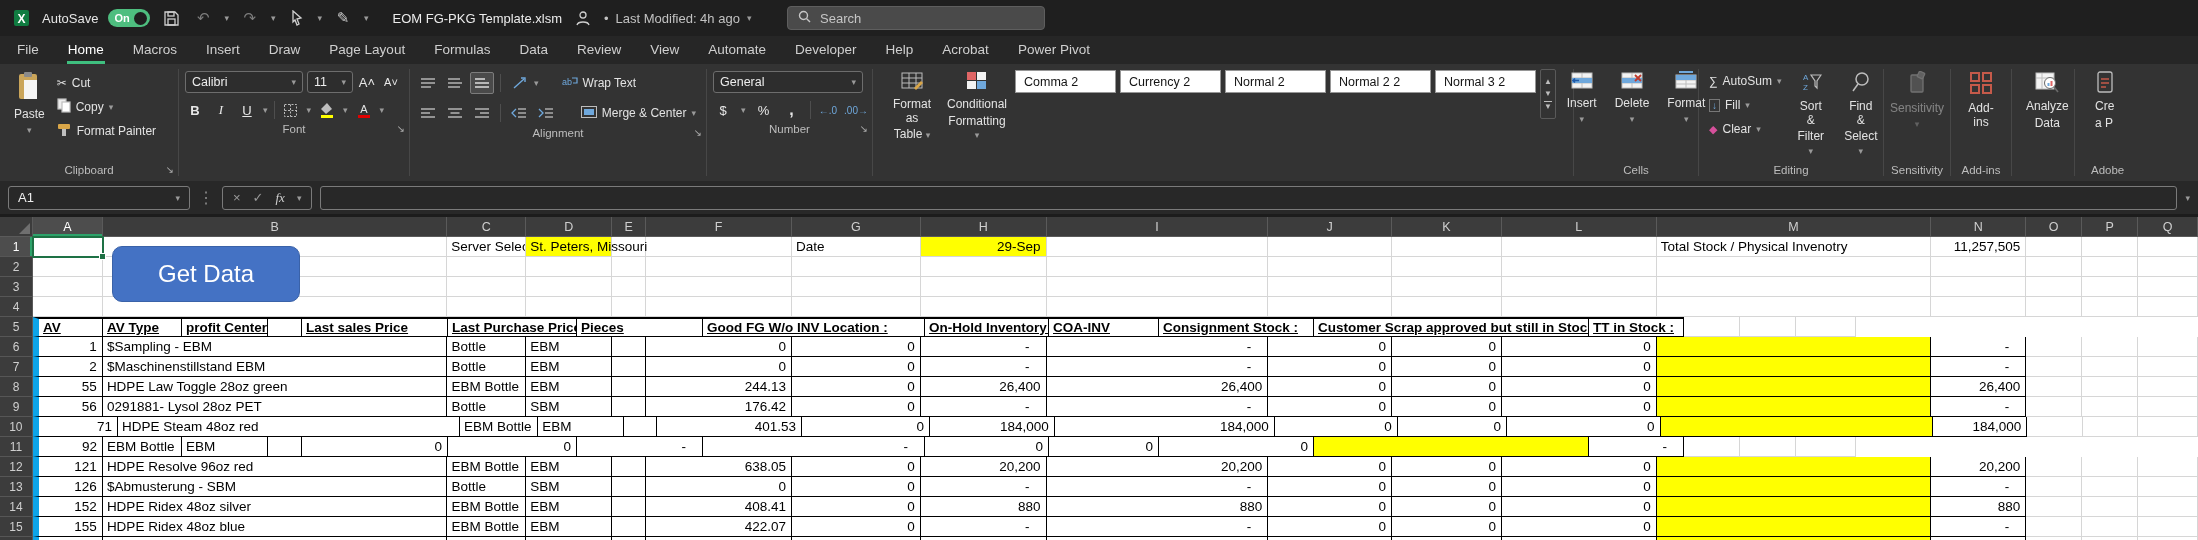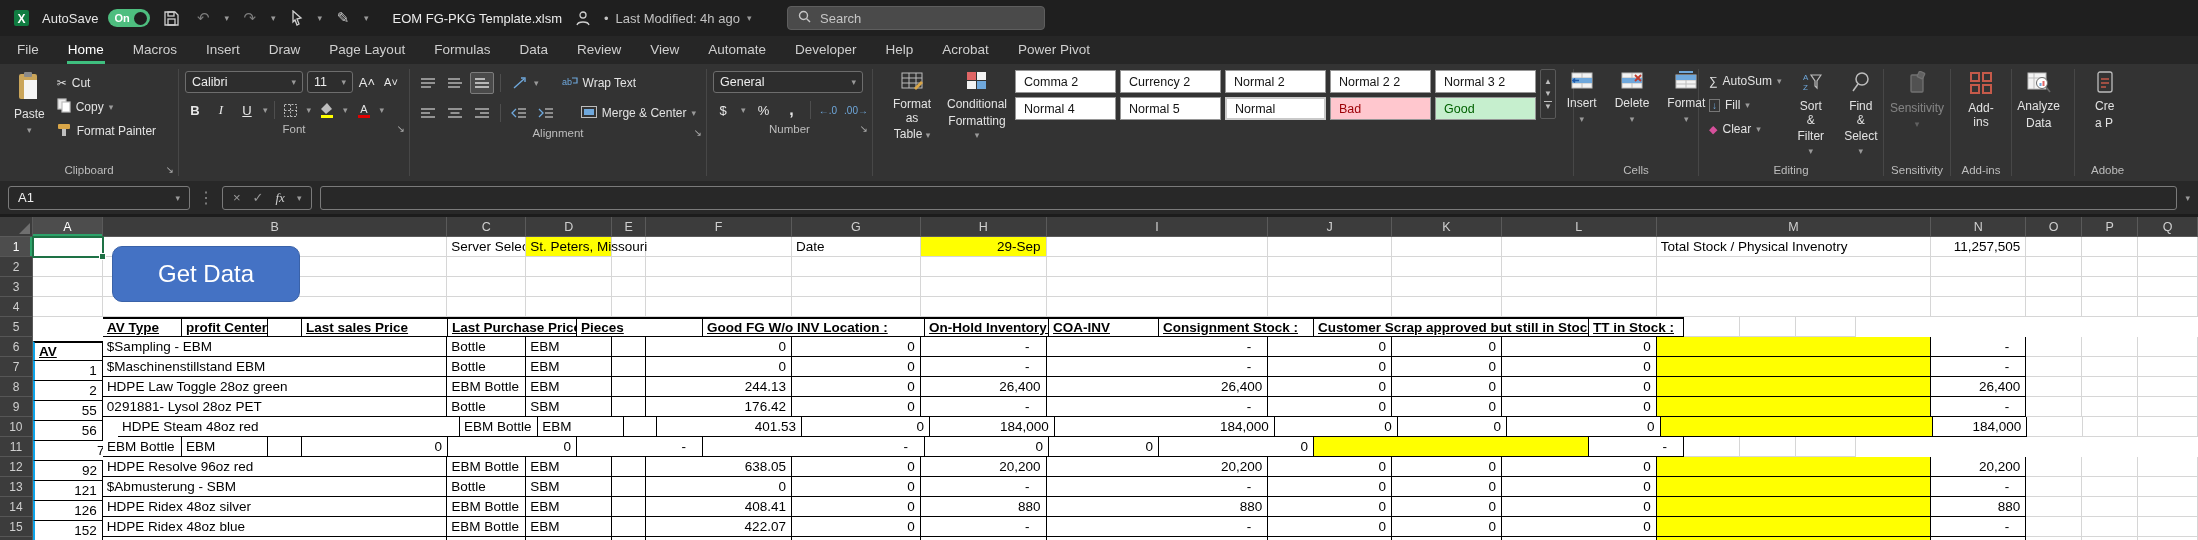--- a/index.html
+++ b/index.html
@@ -82,21 +82,21 @@
   .rh { width:33px; background:#3c3c3c; border-right:1px solid #5a5a5a; border-bottom:1px solid #565656;
      color:#cfcfcf; font-size:12px; display:flex; align-items:center; justify-content:center; }
   .rh.selrow { background:#4d4d4d; color:#fff; box-shadow: inset -2px 0 0 #2ea36b; }
   .cell { font-size:13.5px; color:#000; display:flex; align-items:center; padding:0 4px;
      white-space:nowrap; overflow:hidden; border-right:1px solid #d6d6d6; border-bottom:1px solid #d6d6d6; background:#fff; height:20px;}
   .cell.right { justify-content:flex-end; padding-right:5px; }
   .cell.dash  { justify-content:flex-end; padding-right:16px; }
   .cell.yellow { background:#FFFF00; }
   .cell.ovf { overflow:visible; position:relative; z-index:2; }
   .cell.tb { border-right:1px solid #000; border-bottom:1px solid #000; }
-  .cell.tbl { border-left:2px solid #0ea5e9;margin-top:24px; }
+  .cell.tbl { border-left:6px solid #0ea5e9; }
   .cell.tbt { border-top:2px solid #000; }
   .cell.th { font-weight:bold; text-decoration:underline; }
 
   .sel1 { position:absolute; left:32px; top:19px; width:72px; height:22px; border:2px solid #1E7145; z-index:3;}
   .sel1:after { content:""; position:absolute; right:-4px; bottom:-4px; width:5px; height:5px; background:#1E7145; border:1px solid #fff;}
   .getdata { position:absolute; left:112px; top:29px; width:188px; height:56px; background:#4472C4;
      border:1px solid #3a62a8; border-radius:10px; color:#fff; font-size:24px; display:flex;
      align-items:center; justify-content:center; z-index:3; }
   #arrows { position:absolute; inset:0; pointer-events:none; z-index:6; }
 </style>
@@ -422,27 +422,20 @@
         <span><span>Formatting</span> <span class="chev">▾</span></span>
       </div>
       <div class="gallery">
         <div class="grow-h" id="stylerow1">
             <span class="stylebox">Comma 2</span>
             <span class="stylebox">Currency 2</span>
             <span class="stylebox">Normal 2</span>
             <span class="stylebox">Normal 2 2</span>
             <span class="stylebox">Normal 3 2</span>
           </div>
-        <div class="grow-h" id="stylerow2">
-            <span class="stylebox">Normal 4</span>
-            <span class="stylebox">Normal 5</span>
-            <span class="stylebox selected">Normal</span>
-            <span class="stylebox bad">Bad</span>
-            <span class="stylebox good">Good</span>
-          </div>
       </div>
       <div class="gscroll">
         <span>▲</span>
         <span>▼</span>
         <span style="border-top:1px solid #bdbdbd">▼</span>
       </div>
     </div>
   </div>
   <div class="rdiv"></div>
 
@@ -569,21 +562,21 @@
             </svg>
         </span>
         <span>Add-ins</span>
       </div>
     </div>
     <div class="glabel"><span>Add-ins</span></div>
   </div>
   <div class="rdiv"></div>
 
   <div class="rgroup" style="width:62px">
-    <div class="rgc" style="justify-content:flex-end;width:100%">
+    <div class="rgc" style="justify-content:flex-start;width:100%">
       <div class="rbig">
         <span>
           <svg width="24" height="22" fill="none" stroke="#bdbdbd">
               <rect x="1" y="2" width="18" height="16" fill="#f3f3f3"></rect>
               <line x1="1" y1="7" x2="19" y2="7"></line>
               <line x1="7" y1="2" x2="7" y2="18"></line>
               <circle cx="15" cy="12" r="5.5" stroke="#6a6a6a" fill="#fff"></circle>
               <rect x="12.5" y="12" width="2" height="3" fill="#6fa8dc" stroke="none"></rect>
               <rect x="15.5" y="10" width="2" height="5" fill="#e06666" stroke="none"></rect>
               <line x1="19" y1="16" x2="23" y2="21" stroke="#6a6a6a" stroke-width="1.6"></line>

